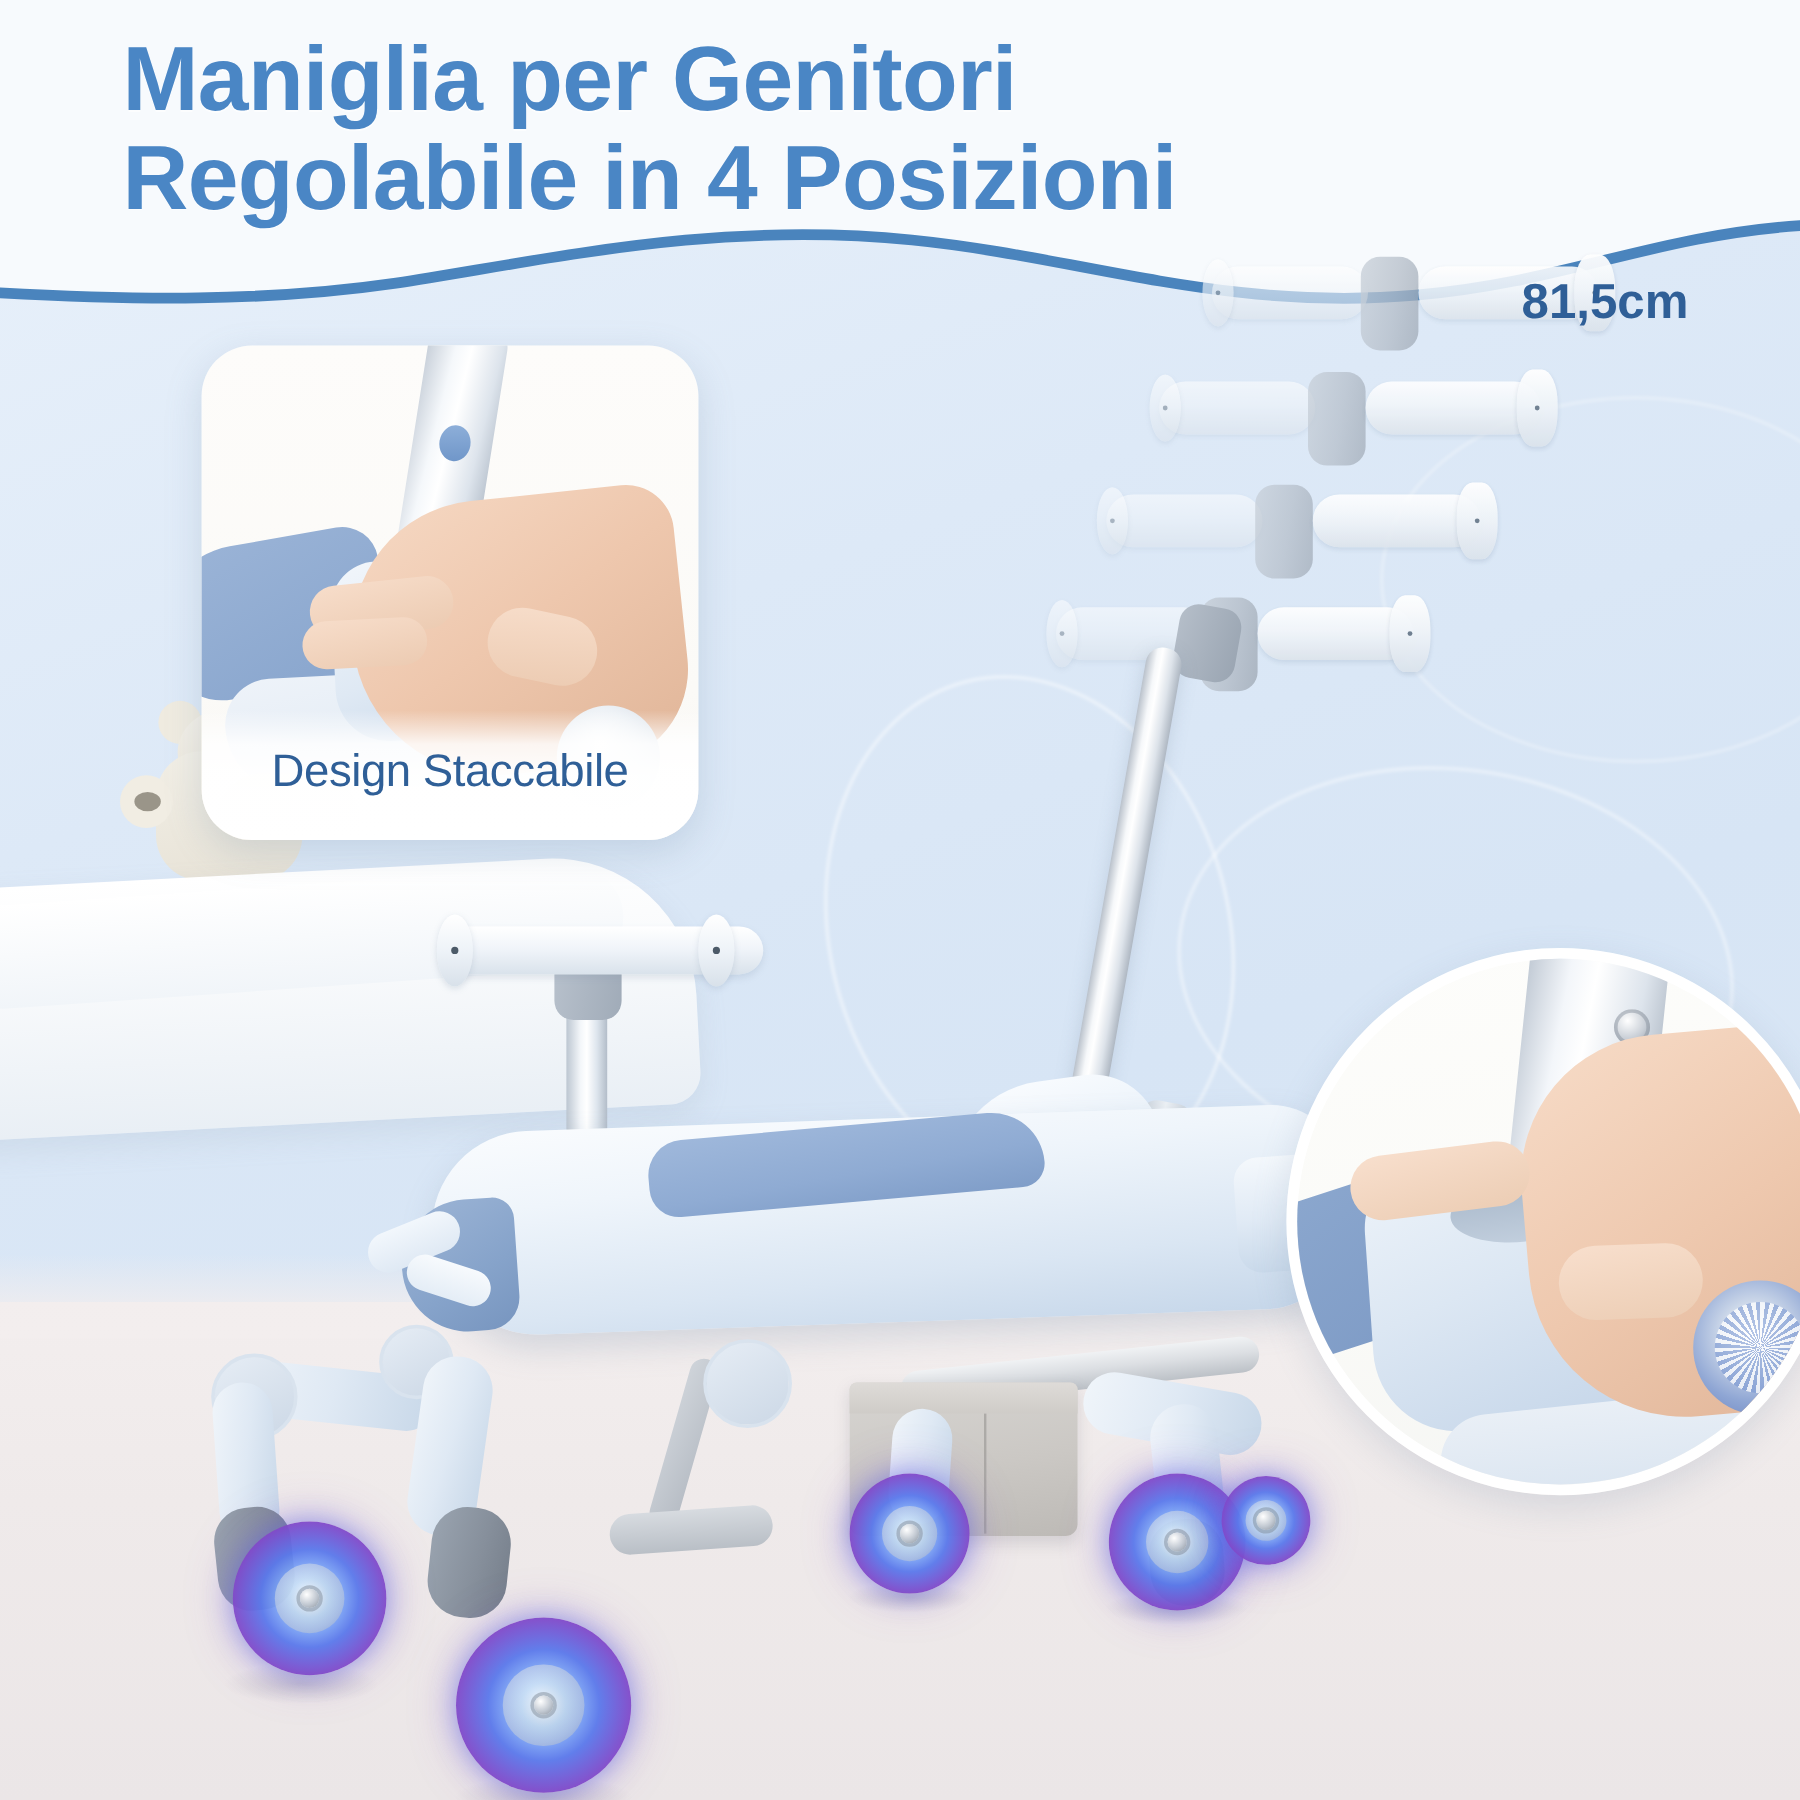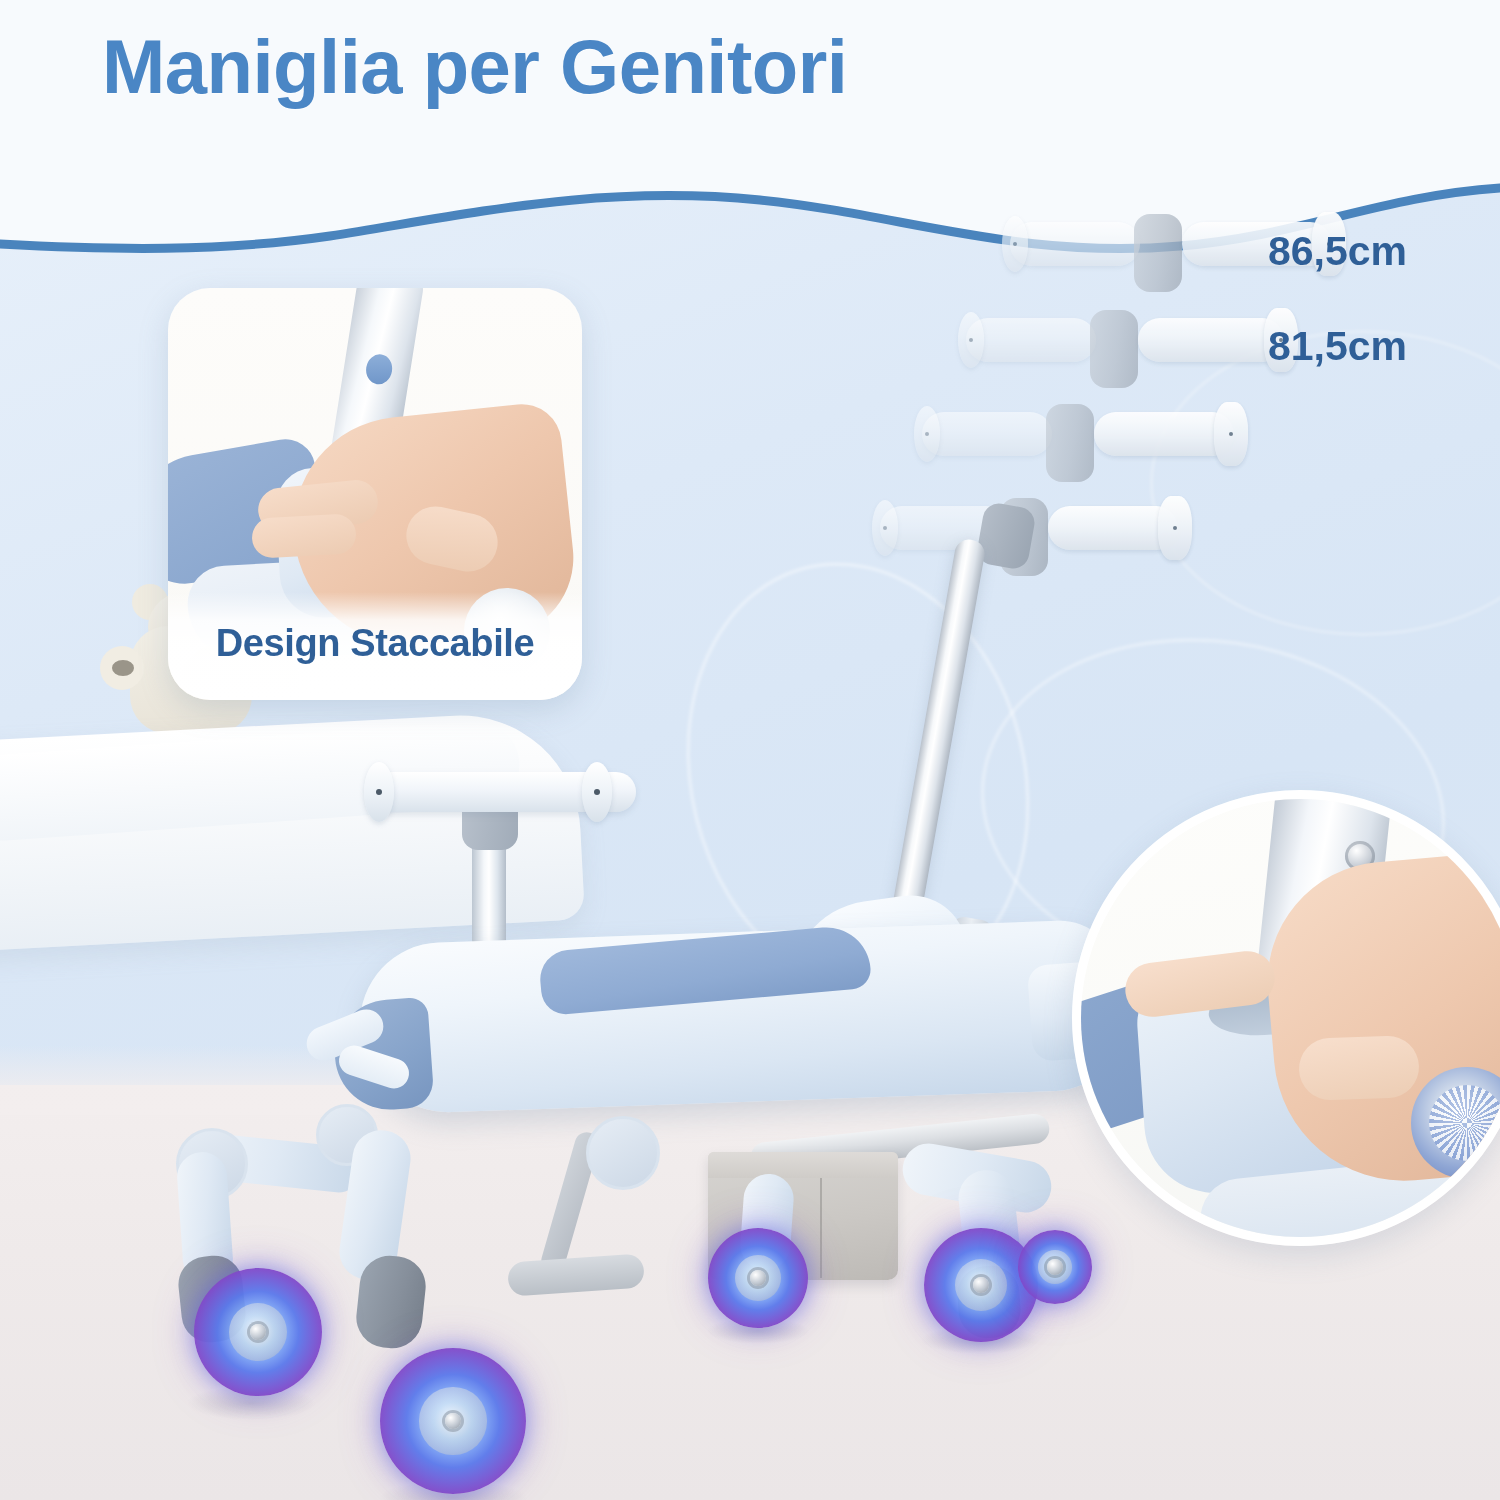--- a/index.html
+++ b/index.html
@@ -485,21 +485,21 @@
     position: absolute;
     left: 0; bottom: 0;
     width: 100%; height: 108px;
     background: linear-gradient(180deg, rgba(255,255,255,0.0) 0%, rgba(255,255,255,0.85) 26%, rgba(255,255,255,0.98) 50%, #ffffff 100%);
     display: flex;
     align-items: center;
     justify-content: center;
   }
   .inset-caption {
     font-size: 38px;
-    font-weight: bold;
+    font-weight: normal;
     color: #2f5f97;
     letter-spacing: -0.4px;
     white-space: nowrap;
     padding-bottom: 6px;
   }
 
   
   .circle-inset {
     position: absolute;
     left: 1072px; top: 790px;
@@ -612,20 +612,21 @@
 
   <div class="header-band">
     <svg width="1500" height="270" viewBox="0 0 1500 270">
       <path d="M0,0 L1500,0 L1500,188 C1380,196 1300,236 1180,246 C1020,260 900,214 760,200 C600,184 470,214 330,236 C220,252 110,250 0,244 Z" fill="#f7fafd"></path>
       <path d="M0,244 C110,250 220,252 330,236 C470,214 600,184 760,200 C900,214 1020,260 1180,246 C1300,236 1380,196 1500,188" fill="none" stroke="#4a84bd" stroke-width="9" stroke-linecap="round"></path>
     </svg>
   </div>
 
   <div class="title-block">
     <div class="title-line">Maniglia per Genitori</div>
+    <div class="title-line">Regolabile in 4 Posizioni</div>
   </div>
 
   <div class="handle-stack">
 
     <div class="hpos" style="left:110px; top:22px; width:330px;">
       <div class="grip" style="left:0px; width:130px; opacity:.62;"></div>
       <div class="cap" style="left:-8px; opacity:.62;">
           <span class="dot"></span>
         </div>
       <div class="tjoint" style="left:124px; top:-8px; opacity:.75;"></div>
@@ -666,21 +667,20 @@
         </div>
       <div class="tjoint" style="left:120px; top:-8px; opacity:.8;"></div>
       <div class="grip" style="left:168px; width:130px; opacity:.92;"></div>
       <div class="cap" style="left:278px; opacity:.97; width:34px; height:64px; top:-10px;">
           <span class="dot"></span>
         </div>
     </div>
   </div>
 
   <div class="measure-list">
-    <div class="measure-item m1">86,5cm</div>
     <div class="measure-item m2">81,5cm</div>
   </div>
 
   <div class="pole-tjoint-base"></div>
   <div class="main-pole"></div>
   <div class="pole-cuff"></div>
 
   <div class="product">
 
     <div class="kid-post"></div>

